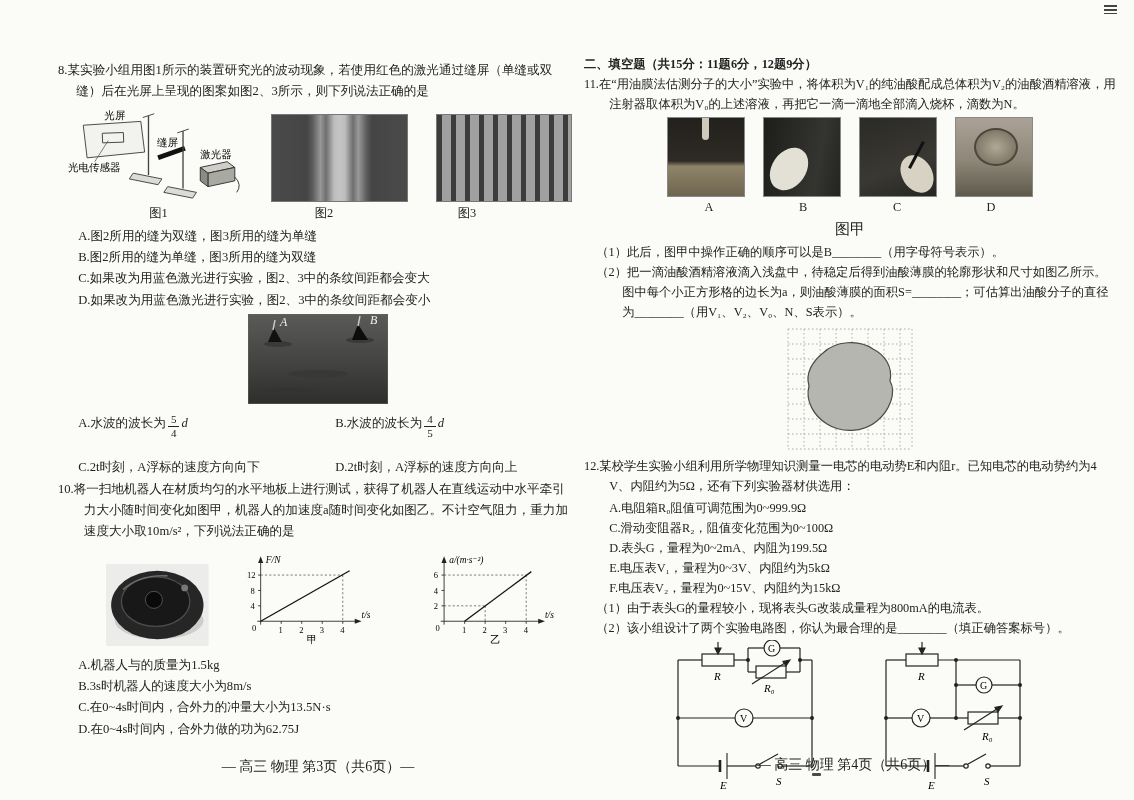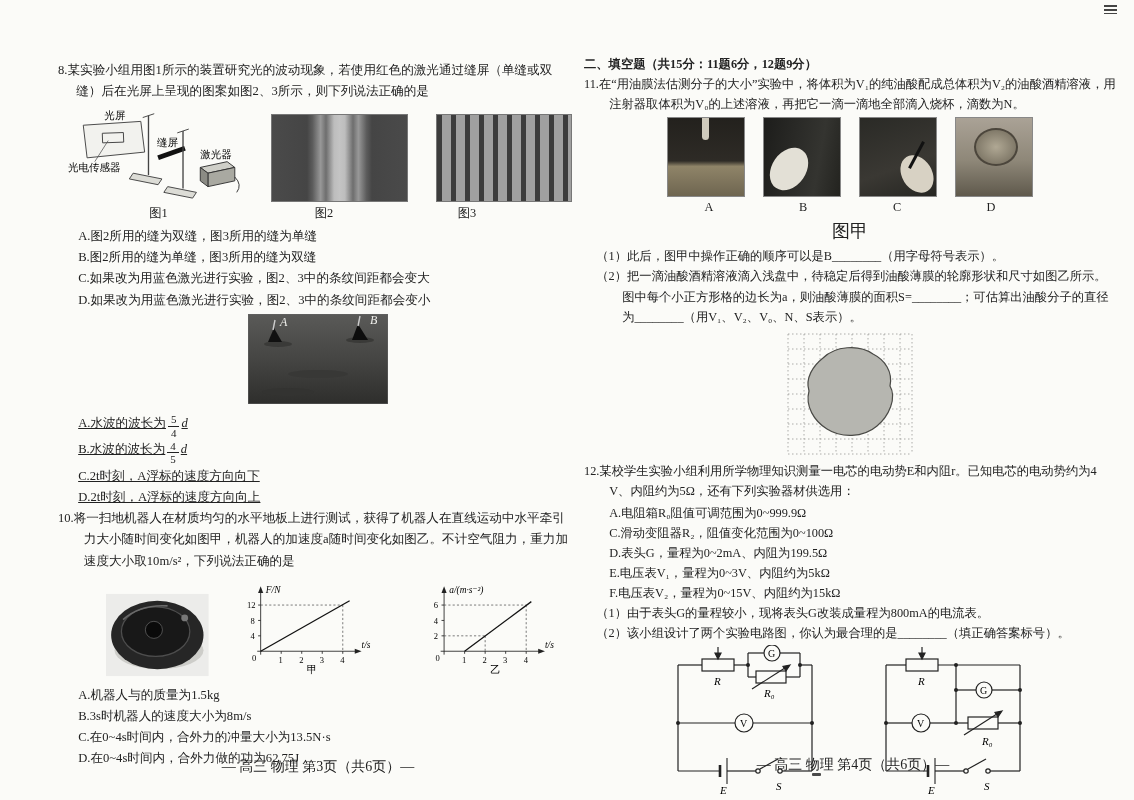--- a/index.html
+++ b/index.html
@@ -19,41 +19,41 @@
   .sub{padding-left:3.1em;text-indent:-2.1em;}
   .item{padding-left:2.05em;}
   .figrow{display:flex;align-items:flex-end;gap:28px;margin:4px 0 0 8px;}
   .caprow{display:flex;gap:3px;margin:1px 0 2px 8px;font-size:12.4px;}
   .caprow span{display:inline-block;text-align:center;}
   .cap1{width:185px;} .cap2{width:140px;} .cap3{width:140px;}
   .fringe{width:140px;height:86px;border:1px solid #777;}
   .fringe2{background:linear-gradient(90deg,#4a4a4a 0%,#454545 26%,#5c5c5c 30%,#989898 36%,#6e6e6e 40%,#bdbdbd 46%,#c4c4c4 50%,#bdbdbd 54%,#6e6e6e 60%,#989898 64%,#5c5c5c 70%,#454545 74%,#4a4a4a 100%);}
   .fringe3{background:repeating-linear-gradient(90deg,#3c3c3c 0px,#3c3c3c 5px,#a0a0a0 5px,#a0a0a0 14px);}
   .photo-water{margin:3px 0 2px 190px;}
-  .optgrid{display:grid;grid-template-columns:1fr;row-gap:0;margin-top:2px;text-decoration:underline;}
+  .optgrid{display:grid;grid-template-columns:1fr 1fr;row-gap:18px;margin-top:2px;}
   .optgrid .cell{padding-left:1.6em;}
   .frac{display:inline-block;vertical-align:-0.9em;text-align:center;font-size:11px;line-height:1.15;margin:0 2px;}
   .frac .num{display:block;border-bottom:1px solid #222;padding:0 3px;}
   .frac .den{display:block;}
   .var{font-style:italic;}
   .figrow10{display:flex;align-items:flex-end;gap:26px;margin:3px 0 2px 48px;}
   .photos-row{display:flex;justify-content:center;gap:18px;margin-top:3px;}
   .expphoto{width:76px;height:78px;position:relative;overflow:hidden;border:1px solid #888;}
   .ph-a{background:linear-gradient(#23211d 0%,#2e2b26 55%,#8f8468 62%,#6e6550 100%);}
   .ph-b{background:linear-gradient(100deg,#1d1d1b,#343430 70%,#23231f);}
   .ph-c{background:linear-gradient(160deg,#2a2a26,#3a3833 60%,#262622);}
   .ph-d{background:linear-gradient(#aaa296 0%,#8e8778 55%,#5f594c 100%);}
   .dropper{position:absolute;left:34px;top:0;width:7px;height:22px;background:#cfcabc;border-radius:0 0 4px 4px;}
   .hand{position:absolute;left:8px;top:28px;width:34px;height:46px;background:#e3e0d6;border-radius:50%;transform:rotate(35deg);}
   .hand2{position:absolute;right:4px;top:36px;width:30px;height:40px;background:#d8d2c4;border-radius:50%;transform:rotate(-32deg);}
   .pen{position:absolute;right:18px;top:22px;width:3px;height:30px;background:#111;transform:rotate(28deg);}
   .dish{position:absolute;left:18px;top:10px;width:40px;height:34px;background:radial-gradient(#b0a894,#6d6657);border-radius:50%;border:2px solid #4c463c;}
   .photo-labels{display:flex;justify-content:center;gap:18px;font-size:12.3px;}
   .photo-labels span{display:inline-block;width:76px;text-align:center;}
-  .figcap{text-align:center;font-size:18px;}
+  .figcap{text-align:center;font-size:15px;}
   .gridfig{display:block;margin:3px auto 3px auto;}
   .circuits{display:flex;justify-content:center;gap:44px;margin-top:2px;}
   .circuit-block{text-align:center;}
   .circuit-cap{font-size:12.4px;margin-top:0;}
   .footer{position:absolute;bottom:24px;left:3px;width:100%;text-align:center;font-size:14px;}
   .footer-r{bottom:26px;}
   svg text{font-family:"Liberation Serif","DejaVu Serif",serif;}
   .mark1{position:absolute;left:812px;top:773px;width:9px;height:3px;background:#4a4a4a;border-radius:1px;}
   .mark2{position:absolute;left:1104px;top:5px;width:13px;height:9px;background:repeating-linear-gradient(#444 0 2px,#fbfbf8 2px 4px);}
 </style>

